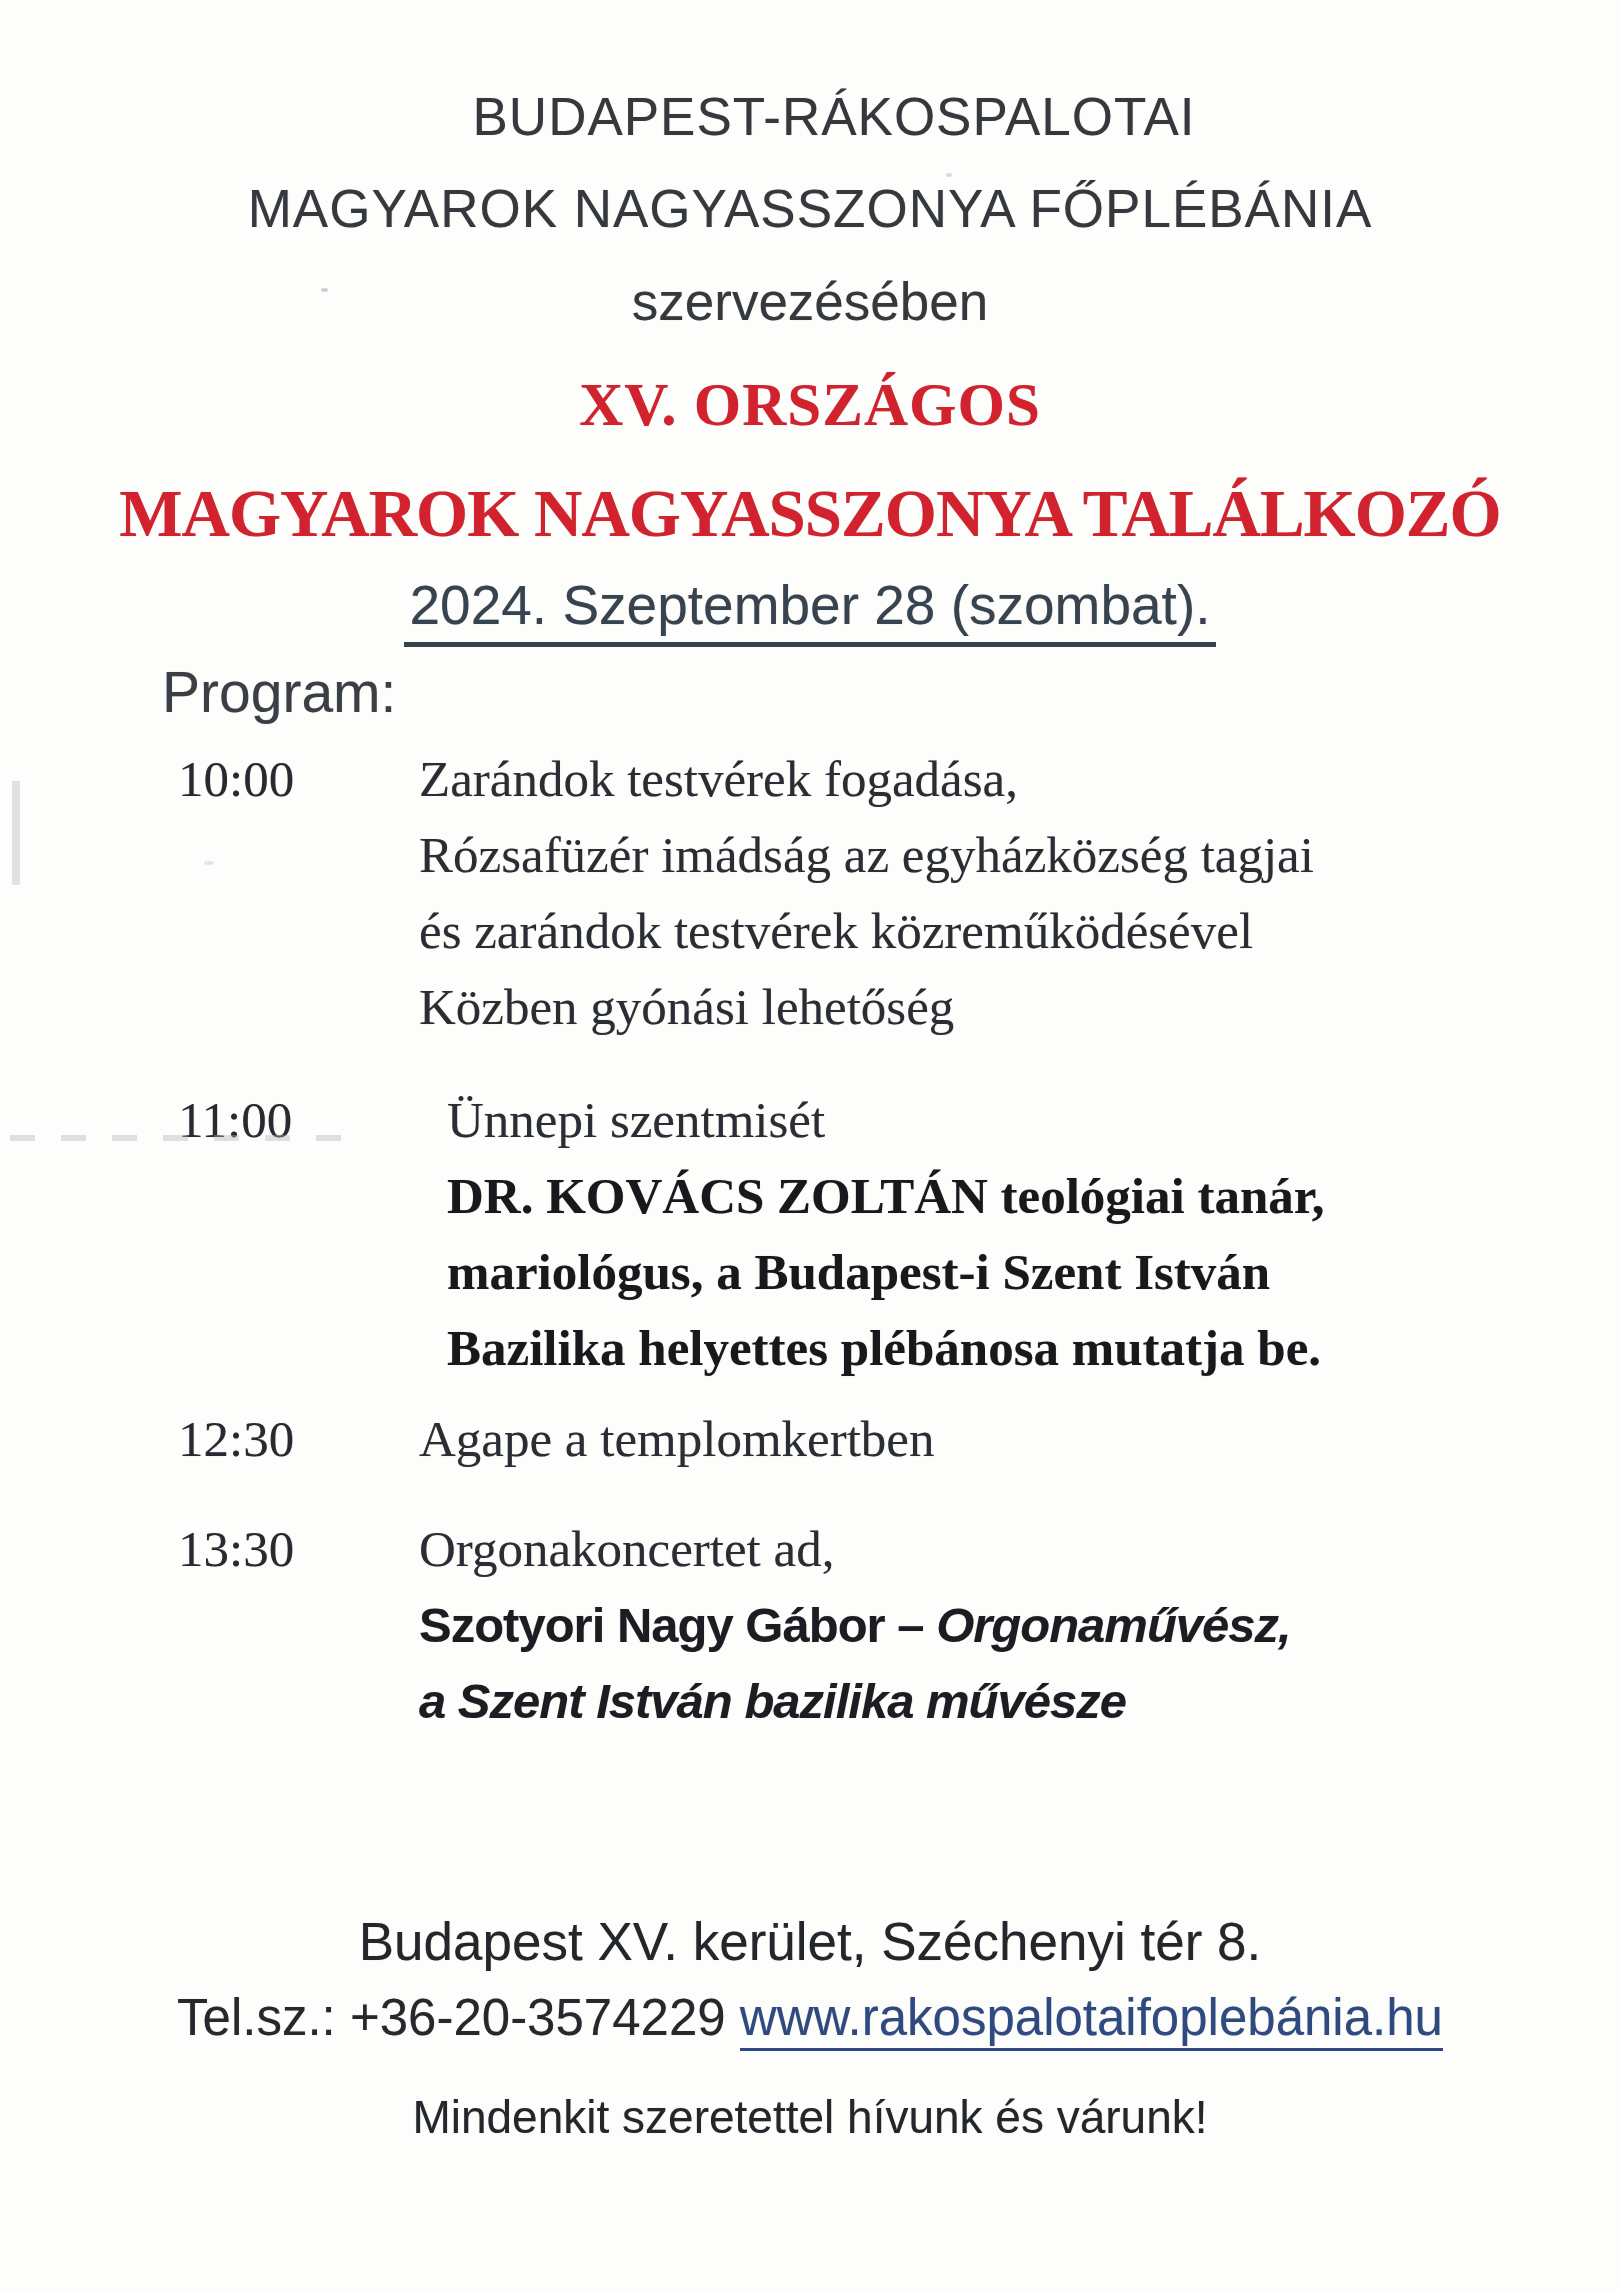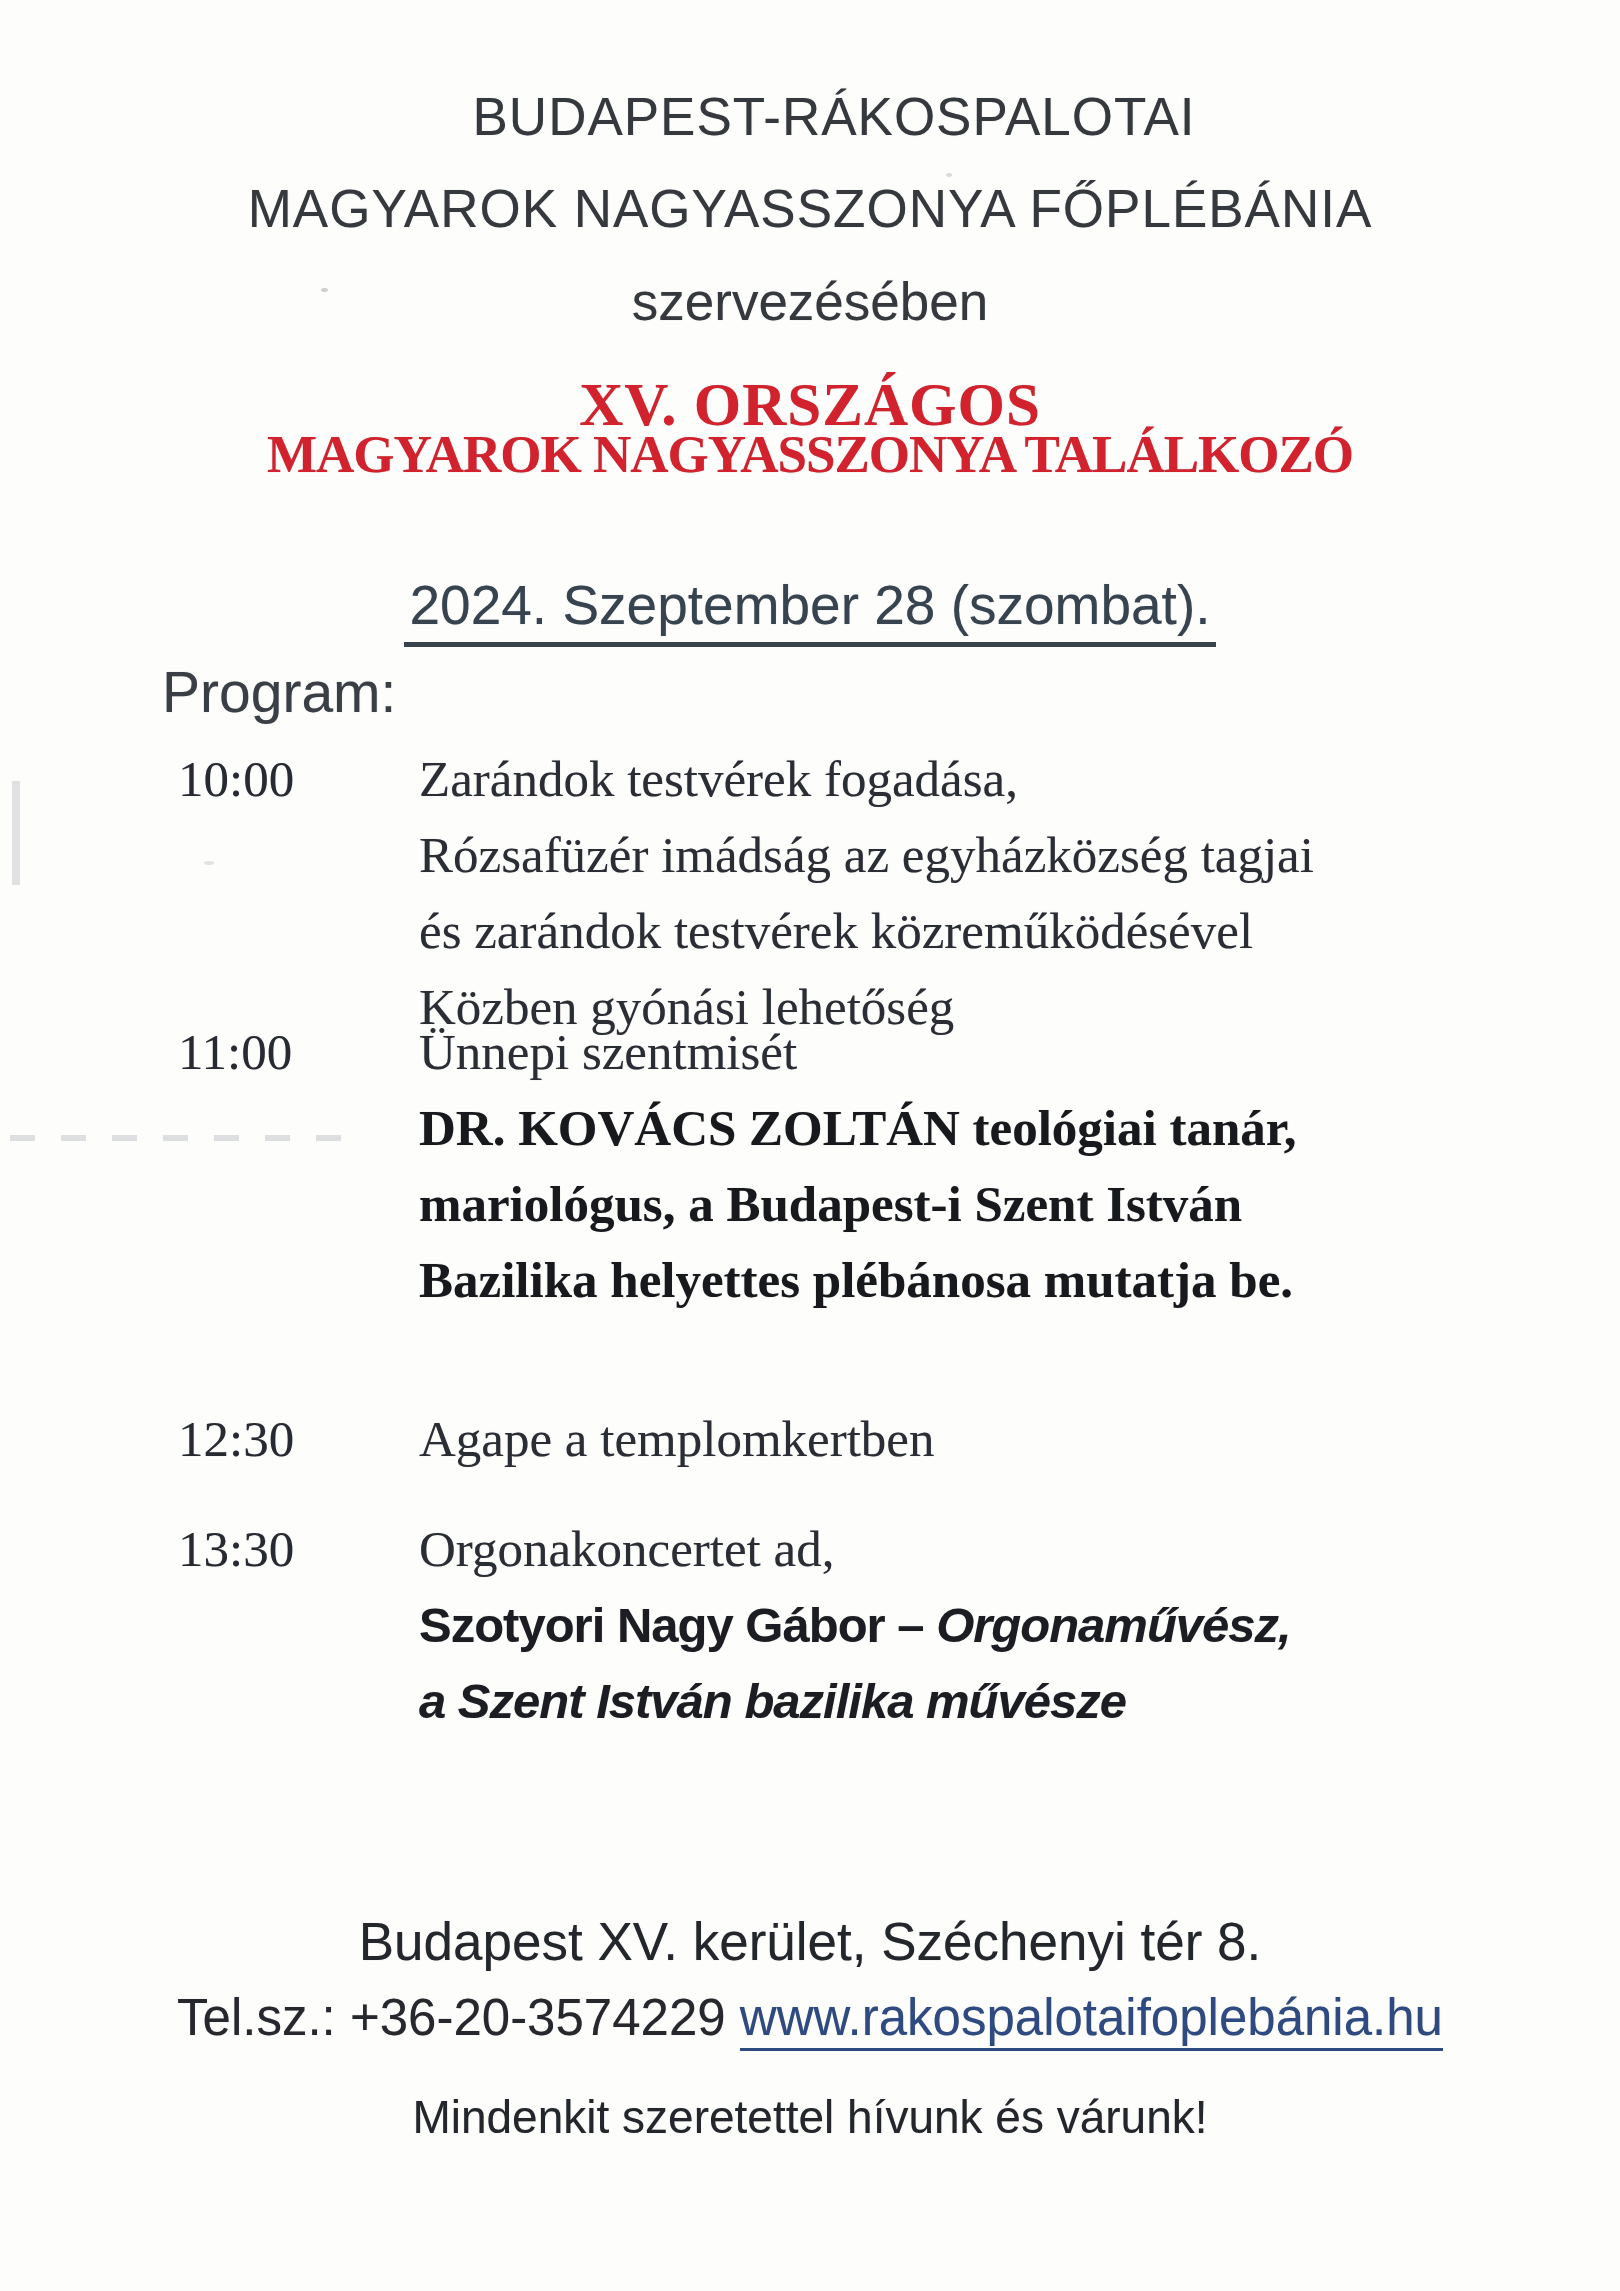--- a/index.html
+++ b/index.html
@@ -13,34 +13,34 @@
     text-shadow:0 0 1px rgba(40,42,50,.30);
   }
   
   .c-line { position:absolute; left:0; width:100%; text-align:center; white-space:nowrap; }
   .org-line { font-size:53px; color:#35383d; letter-spacing:1px; }
   .org-1 { top:86px;padding-left:24px; }
   .org-2 { top:178px; }
   .org-3 { top:271px; letter-spacing:0; }
   .title-red { font-family:"Liberation Serif", serif; font-weight:bold; color:var(--accent,#d2222d); }
   .title-1 { top:370px; font-size:61px; letter-spacing:1px; }
-  .title-2 { top:424px; font-size:53px; letter-spacing:-1px; }
+  .title-2 { top:475px; font-size:67px; letter-spacing:-1px; }
   .date-line { top:541px; font-size:55px; color:#37434e; }
   .date-line .date-text {
     display:inline-block;
     border-bottom:5.9px solid #39434b;
     padding:0 5.9px 4.9px 5.9px;
     margin-top:32px;
   }
   
   .program-label { position:absolute; left:162px; top:659px; font-size:57px; color:#3a3f45; }
   .program-list { position:absolute; left:0; top:0; width:100%; height:100%; }
   .program-item { position:absolute; left:0; right:0; }
   .program-item:nth-child(1) { top:741px; }
-  .program-item:nth-child(2) { top:1014px; }
+  .program-item:nth-child(2) { top:1082px;padding-left:28px; }
   .program-item:nth-child(3) { top:1401px; }
   .program-item:nth-child(4) { top:1511px; }
   .program-item:nth-child(5) { top:1775px; }
   .program-time {
     position:absolute; left:178px; top:0;
     font-family:"Liberation Serif", serif;
     font-size:51px; line-height:76px; color:#272a30;
   }
   .program-lines { margin-left:419px; }
   .program-line { font-size:51px; line-height:76px; white-space:nowrap; }

